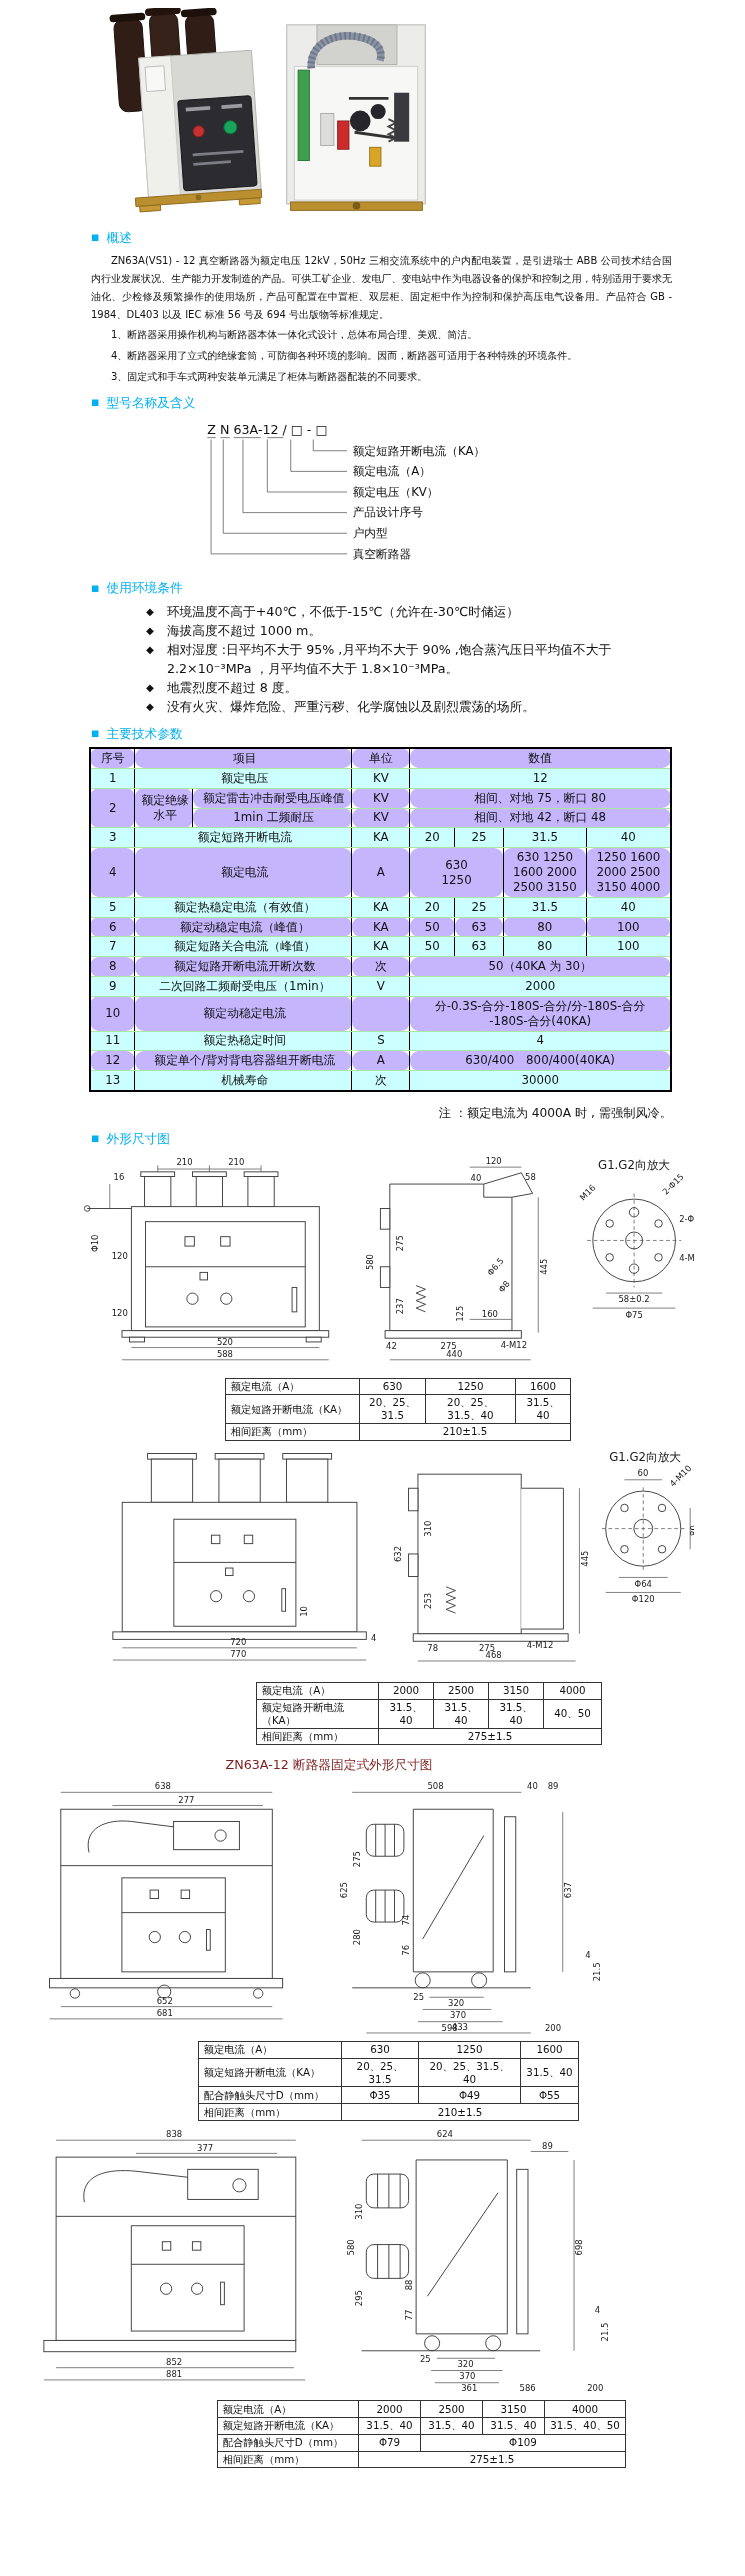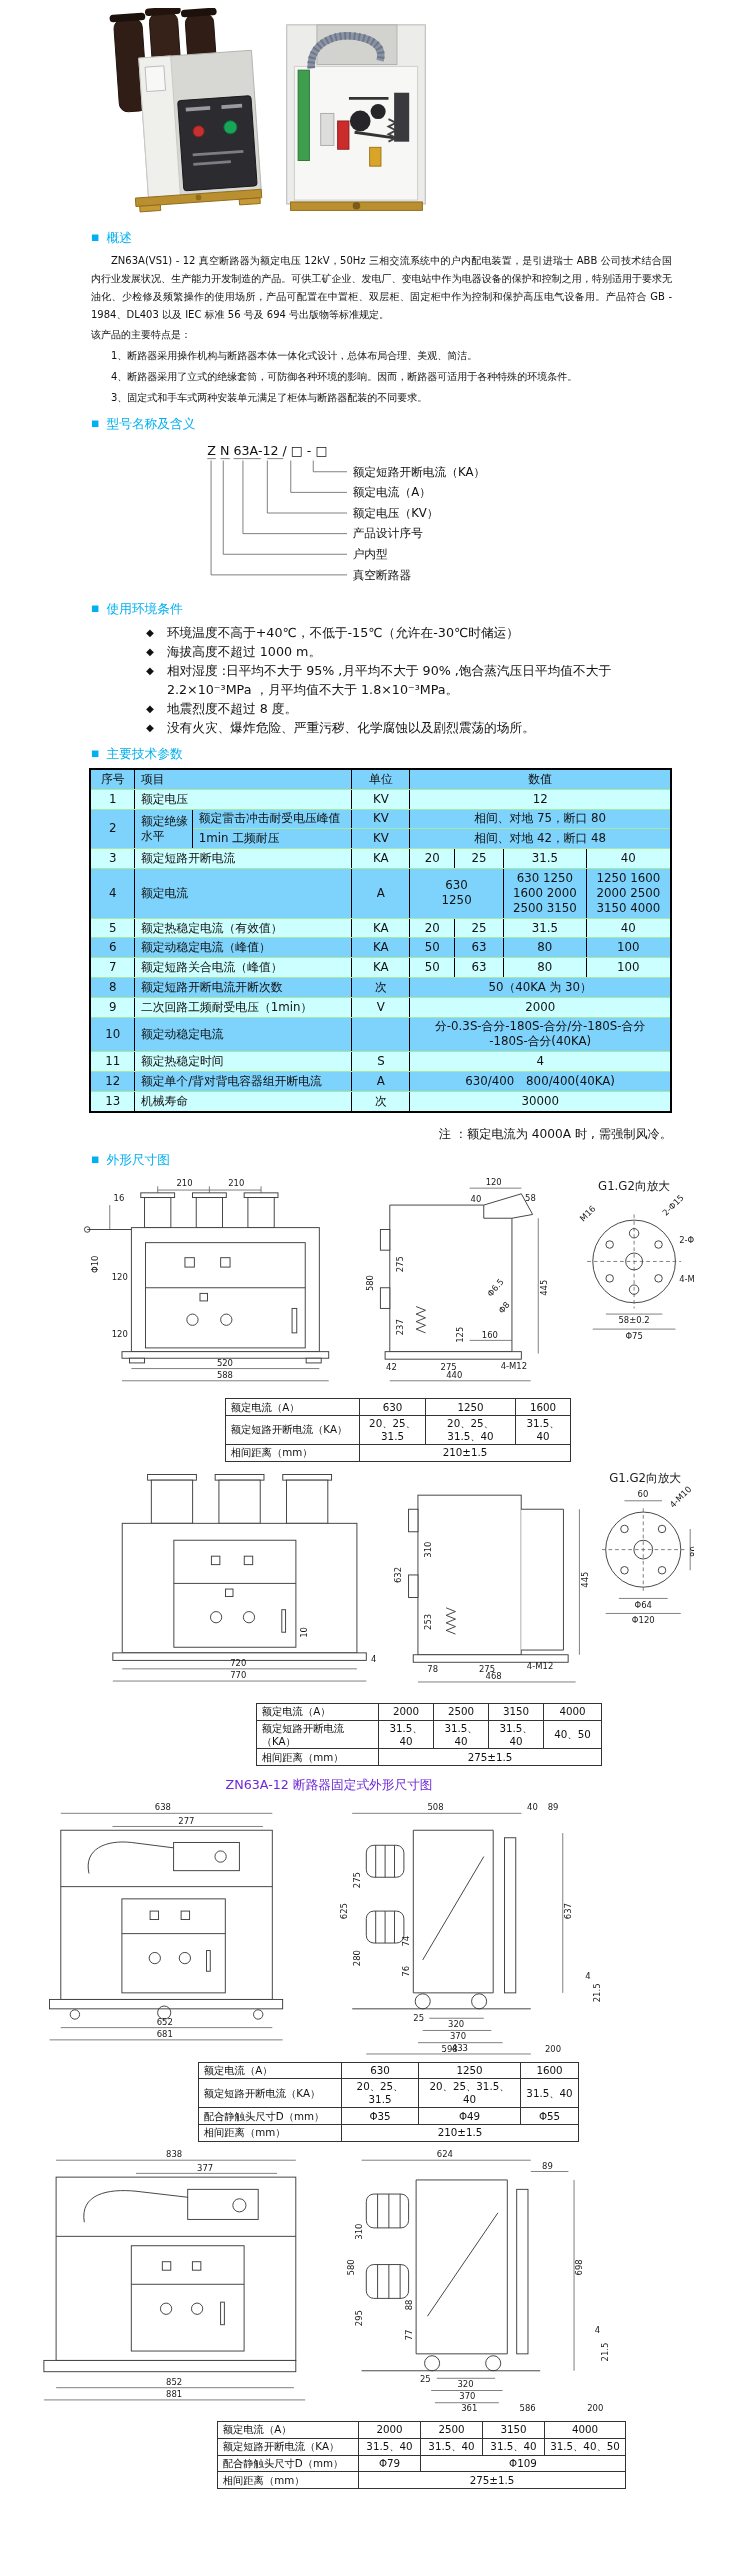--- a/index.html
+++ b/index.html
@@ -7,26 +7,26 @@
   .page{position:relative;width:694px;height:2576px;background:#fff;overflow:hidden;}
   .photos{display:flex;align-items:flex-start;padding:7.5px 0 0 103px;gap:15px;height:213px;}
   .sec-h{margin:9.4px 0 4.7px 91px;color:#00b0f0;font-size:12.7px;}
   .sec-h .sq{font-size:8.5px;margin-right:7.5px;vertical-align:1.9px;color:#00b0f0;}
   .para{margin:2.8px 75px 0 91px;width:581px;font-size:10px;line-height:18px;text-align:justify;}
   .indent{text-indent:2em;}
   .env-item{display:flex;gap:13px;margin-left:146px;width:536px;font-size:12.7px;line-height:19px;}
   .env-item .dia{flex:none;font-size:10.3px;line-height:19px;}
   table.params{border-collapse:collapse;margin:3.8px 0 0 89px;width:583px;border:2.8px solid #000;font-size:11.8px;}
   table.params td{border-left:0.9px solid #000;border-right:0.9px solid #000;border-top:1.9px solid #a9e8a0;border-bottom:1.9px solid #a9e8a0;padding:1.9px 2.8px;text-align:center;line-height:15px;}
-  table.params td.left{text-align:left;padding-left:5.6px;}
-  tr.cy td{background:#7dd3fc;}
+  table.params td.left{text-align:center;padding-left:5.6px;}
+  tr.cy td{background:#c4b5fd;border-radius:9px;}
   tr.pl td{background:#ccffff;}
   .pre{white-space:pre-line;}
   .note{width:583px;margin:13px 0 0 89px;text-align:right;font-size:12.2px;padding-right:3.8px;}
-  .caption{color:#6d28d9;font-size:12.7px;text-align:center;width:658px;margin:11.3px 0 3.8px 0;}
+  .caption{color:#7f1d1d;font-size:12.7px;text-align:center;width:658px;margin:11.3px 0 3.8px 0;}
   .caption.c2{width:545px;}
   .draw{margin:5.6px 0 0 42px;}
   .draw svg{display:block;}
   table.mini{border-collapse:collapse;font-size:10.3px;margin-top:5.6px;background:#fff;}
   table.mini td{border:0.9px solid #333;padding:0.9px 4.7px;text-align:center;height:14px;line-height:13px;}
   table.mini td.lbl{text-align:left;}
   .tl{stroke:#3c3c3c;fill:none;stroke-width:1;}
   .tf{stroke:#3c3c3c;fill:#ffffff;stroke-width:1;}
   .dm{stroke:#555;fill:none;stroke-width:0.8;}
   text.dim{font-size:9px;fill:#1a1a1a;}
@@ -81,21 +81,20 @@
       <rect x="92" y="148" width="12" height="20" fill="#d9a428" stroke="#9a741a"></rect>
       <rect x="118" y="90" width="16" height="52" fill="#3a3a3e"></rect>
       <rect x="8" y="206" width="140" height="9" fill="#b98f2f" stroke="#8f6b1e"></rect>
       <circle cx="78" cy="210" r="4" fill="#7a5c18"></circle>
     </svg>
   </div>
 
   
   <div class="sec-h"><span class="sq">■</span><span>概述</span></div>
   <div class="para indent">ZN63A(VS1) - 12 真空断路器为额定电压 12kV，50Hz 三相交流系统中的户内配电装置，是引进瑞士 ABB 公司技术结合国内行业发展状况、生产能力开发制造的产品。可供工矿企业、发电厂、变电站中作为电器设备的保护和控制之用，特别适用于要求无油化、少检修及频繁操作的使用场所，产品可配置在中置柜、双层柜、固定柜中作为控制和保护高压电气设备用。产品符合 GB - 1984、DL403 以及 IEC 标准 56 号及 694 号出版物等标准规定。</div>
-  <div class="para">该产品的主要特点是：</div>
   <div class="para indent">1、断路器采用操作机构与断路器本体一体化式设计，总体布局合理、美观、简洁。</div>
   <div class="para indent">4、断路器采用了立式的绝缘套筒，可防御各种环境的影响。因而，断路器可适用于各种特殊的环境条件。</div>
   <div class="para indent">3、固定式和手车式两种安装单元满足了柜体与断路器配装的不同要求。</div>
 
   
   <div class="sec-h"><span class="sq">■</span><span>型号名称及含义</span></div>
   <svg width="658" height="150" viewBox="0 0 700 160" style="margin-left:33px">
     <text x="185" y="18" font-size="13.5" fill="#111">Z N 63A-12 /  □ - □</text>
     <g class="dm">
       <line x1="185" y1="22" x2="194" y2="22"></line>

